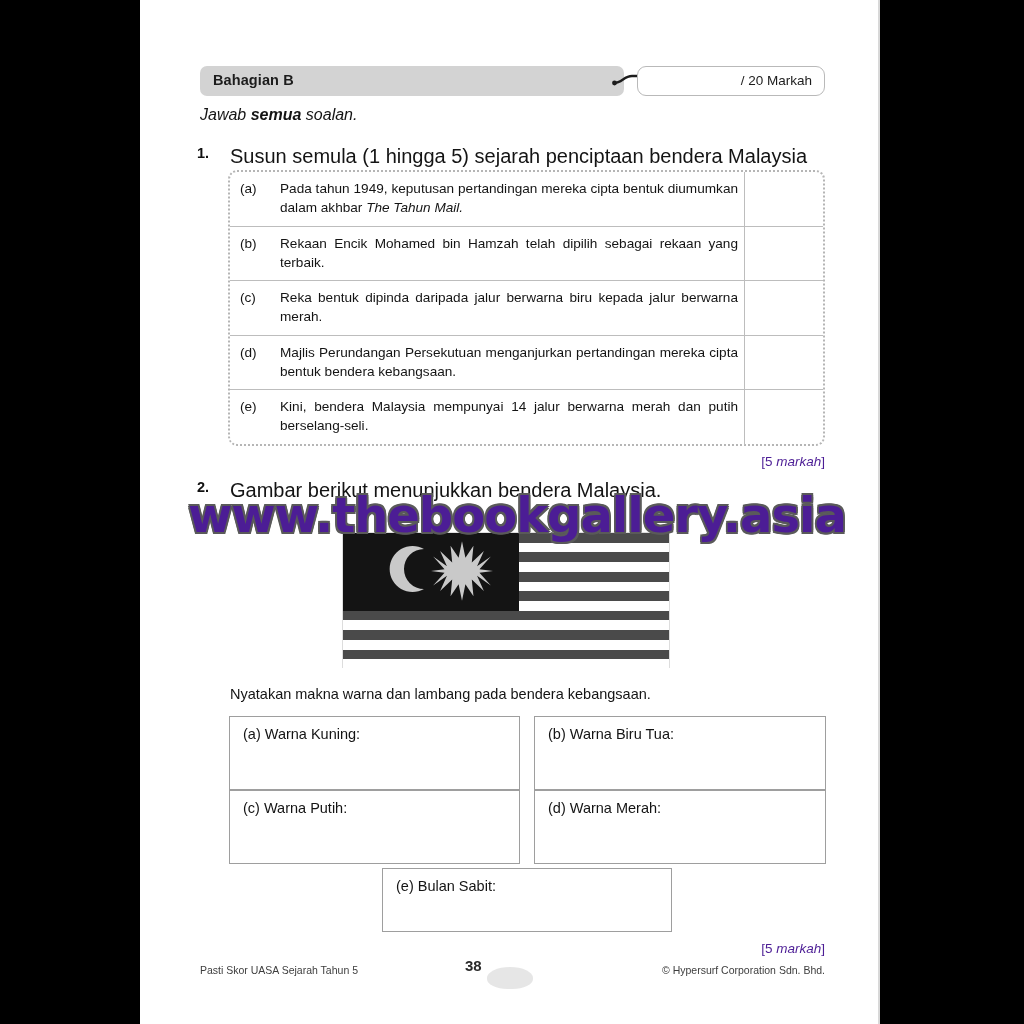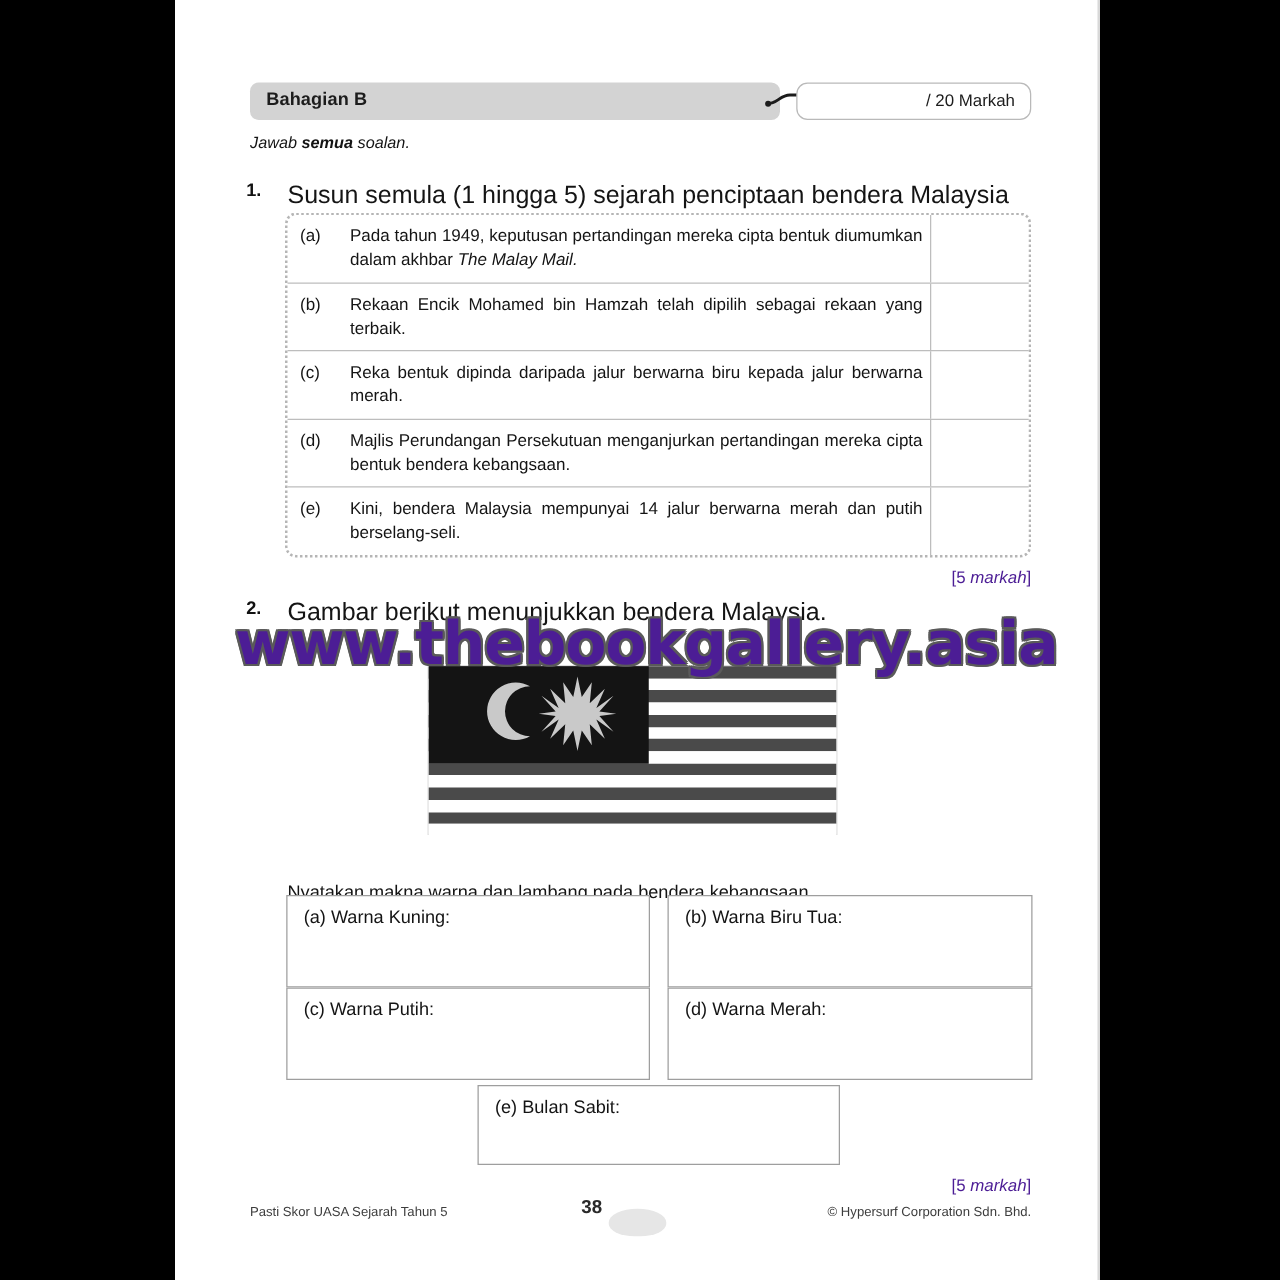--- a/index.html
+++ b/index.html
@@ -65,21 +65,21 @@
   .hdr-connector {
     position: absolute;
     left: 412px; top: 6px;
     width: 34px; height: 16px;
   }
 
   
   .jawab {
     position: absolute;
     left: 60px; top: 106px;
-    font-size: 13px;
+    font-size: 16px;
     font-style: italic;
     color: #141414;
   }
   .jawab b { font-style: italic; }
 
   .qnum {
     position: absolute;
     font-size: 14.5px;
     font-weight: bold;
     color: #111111;
@@ -209,21 +209,20 @@
        1.8px  0    0 #5a5a5a;
     pointer-events: none;
   }
 
   
   #nyatakan {
     position: absolute;
     left: 90px; top: 686px;
     font-size: 14.5px;
     color: #141414;
-    margin-top: 20px;
   }
   .abox {
     position: absolute;
     border: 1.3px solid #9e9e9e;
     box-sizing: border-box;
     background: #ffffff;
   }
   .abox span {
     position: absolute;
     left: 13px; top: 9px;
@@ -297,21 +296,21 @@
     <div class="jawab"><span>Jawab </span><b>semua</b><span> soalan.</span></div>
 
     <div class="qnum" id="q1num">1.</div>
     <div class="qtext" id="q1text">Susun semula (1 hingga 5) sejarah penciptaan bendera Malaysia dengan betul.</div>
 
     <div id="table1">
       <div class="trow">
         <div class="tdivider"></div>
         <div class="tcell-text">
           <span class="tlabel">(a)</span>
-          <span class="tbody"><span>Pada tahun 1949, keputusan pertandingan mereka cipta bentuk diumumkan dalam akhbar </span><i>The Malay Mail.</i></span>
+          <span class="tbody"><span>Pada tahun 1949, keputusan pertandingan mereka cipta bentuk diumumkan dalam akhbar </span><i>The Tahun Mail.</i></span>
         </div>
       </div>
       <div class="trow">
         <div class="tdivider"></div>
         <div class="tcell-text">
           <span class="tlabel">(b)</span>
           <span class="tbody">Rekaan Encik Mohamed bin Hamzah telah dipilih sebagai rekaan yang terbaik.</span>
         </div>
       </div>
       <div class="trow">

